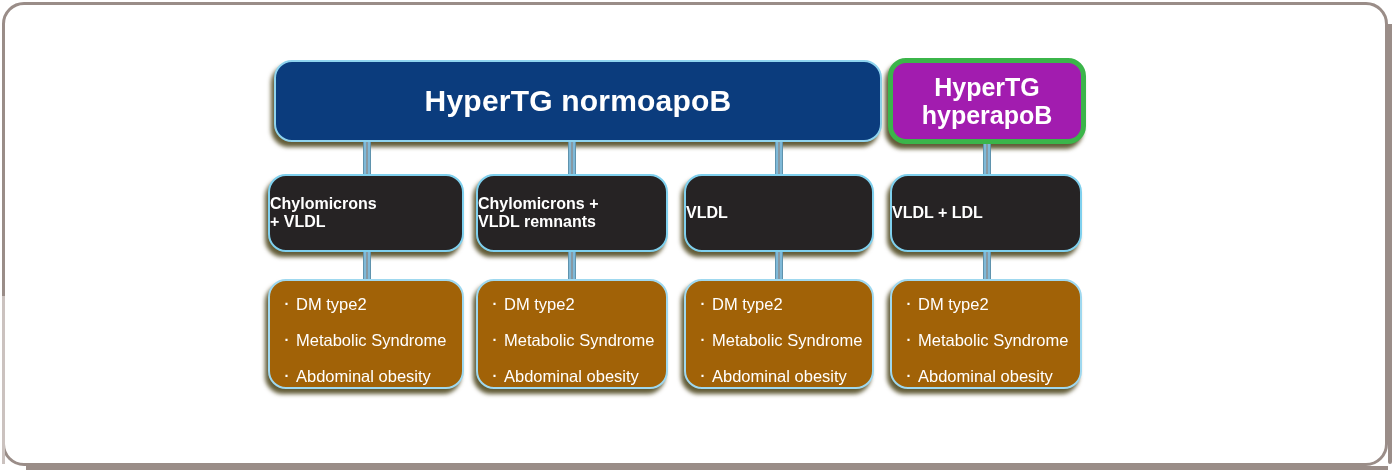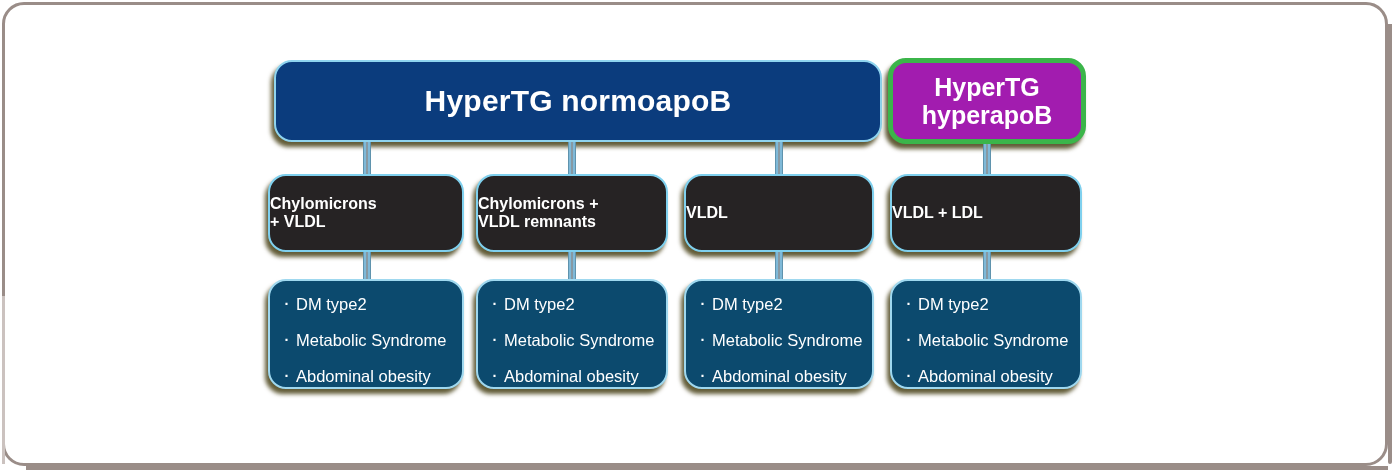--- a/index.html
+++ b/index.html
@@ -101,21 +101,21 @@
     border: 2px solid #7fd0ee;
     align-items: center;
     justify-content: center;
     text-align: left;
     font-weight: bold;
     font-size: 16px;
   }
 
   
   .node.cond {
-    background: #0c4a6e;
+    background: #a16207;
     border: 2px solid #9fd8ef;
     align-items: flex-start;
     justify-content: flex-start;
     padding: 14px 10px 10px 12px;
     font-size: 16.5px;
   }
   .cond ul {
     list-style: none;
     margin: 0;
     padding: 0;

